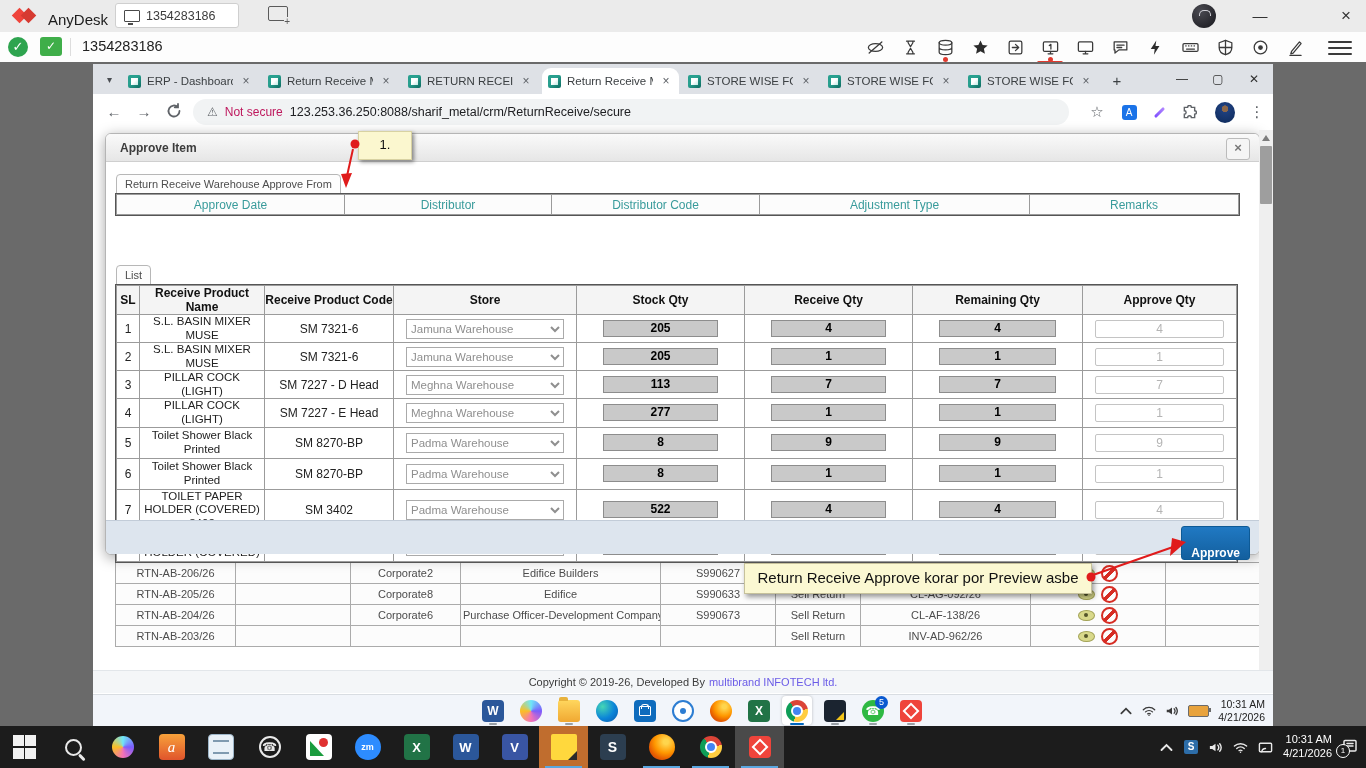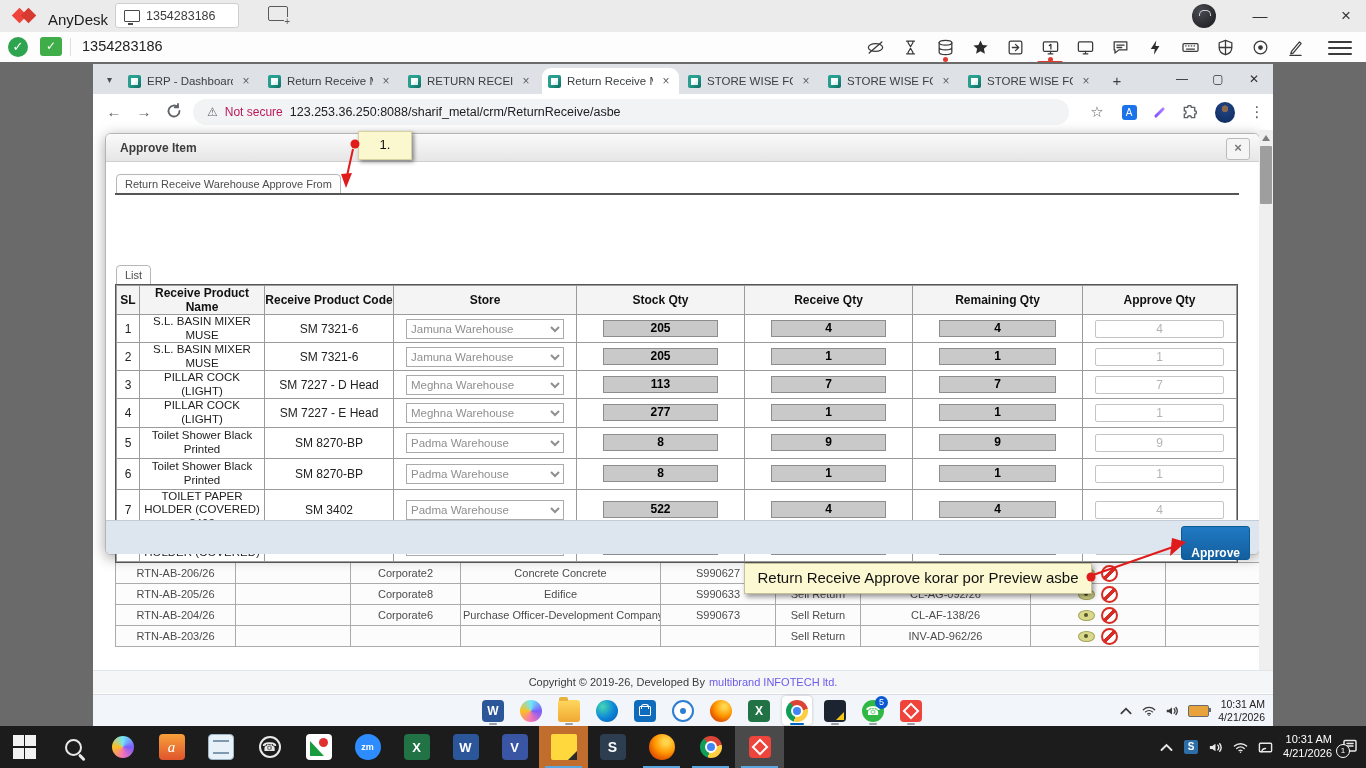--- a/index.html
+++ b/index.html
@@ -354,21 +354,21 @@
         <div class="nav-btn" style="left:10px;">←</div>
         <div class="nav-btn" style="left:40px;">→</div>
         <div class="nav-btn" style="left:70px;top:9px;">
           <svg viewBox="0 0 16 16">
               <path d="M13.5 8a5.5 5.5 0 1 1-1.6-3.9M12 1v3.3H8.7"></path>
             </svg>
         </div>
         <div class="omnibox">
           <span class="warn-ic"></span>
           <span class="omni-sec">Not secure</span>
-          <span class="omni-url">123.253.36.250:8088/sharif_metal/crm/ReturnReceive/asbe</span>
+          <span class="omni-url">123.253.36.250:8088/sharif_metal/crm/ReturnReceive/secure</span>
         </div>
         <div class="cr-right-ic" style="left:994px;">
             <span class="star-ic"></span>
           </div>
         <div class="cr-right-ic" style="left:1026px;">
             <span class="translate-ic"></span>
           </div>
         <div class="cr-right-ic" style="left:1056px;">
             <span class="pen-ic"></span>
           </div>
@@ -395,21 +395,21 @@
               <col style="width:85px;">
               <col style="width:170px;">
               <col style="width:135px;">
               <col style="width:105px;">
           </colgroup>
           <tbody>
             <tr>
               <td>RTN-AB-206/26</td>
               <td></td>
               <td>Corporate2</td>
-              <td>Concrete Concrete</td>
+              <td>Edifice Builders</td>
               <td>S990627</td>
               <td>Sell Return</td>
               <td>INV-AG-088/26</td>
               <td>
                   <span class="icon-cell">
                     <span class="eye-ic"></span>
                     <span class="ban-ic"></span>
                   </span>
                 </td>
               <td></td>
@@ -480,20 +480,27 @@
 
           <table class="grid form-grid">
             <colgroup>
               <col style="width:228px;">
                 <col style="width:207px;">
                 <col style="width:208px;">
                 <col style="width:270px;">
                 <col style="width:209px;">
             </colgroup>
             <tbody>
+              <tr>
+                <th>Approve Date</th>
+                <th>Distributor</th>
+                <th>Distributor Code</th>
+                <th>Adjustment Type</th>
+                <th>Remarks</th>
+              </tr>
             </tbody>
           </table>
 
           <div class="legend-box" style="left:10px;top:131px;">List</div>
 
           <table class="grid list-grid">
             <colgroup>
               <col style="width:23px;">
                 <col style="width:125px;">
                 <col style="width:129px;">

